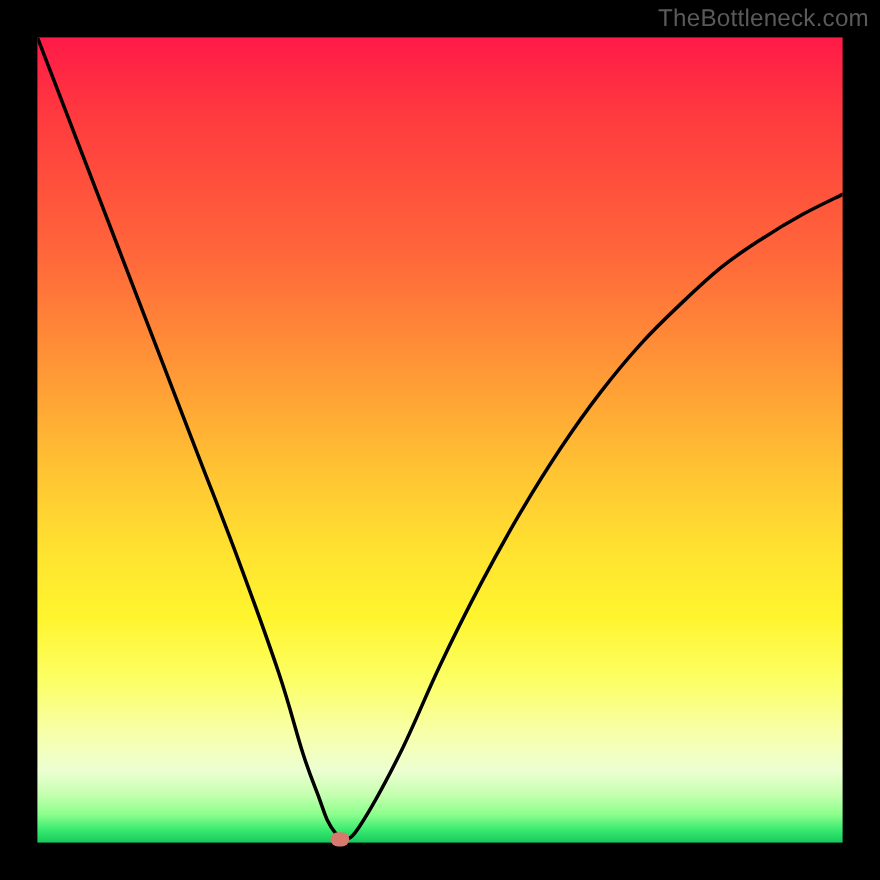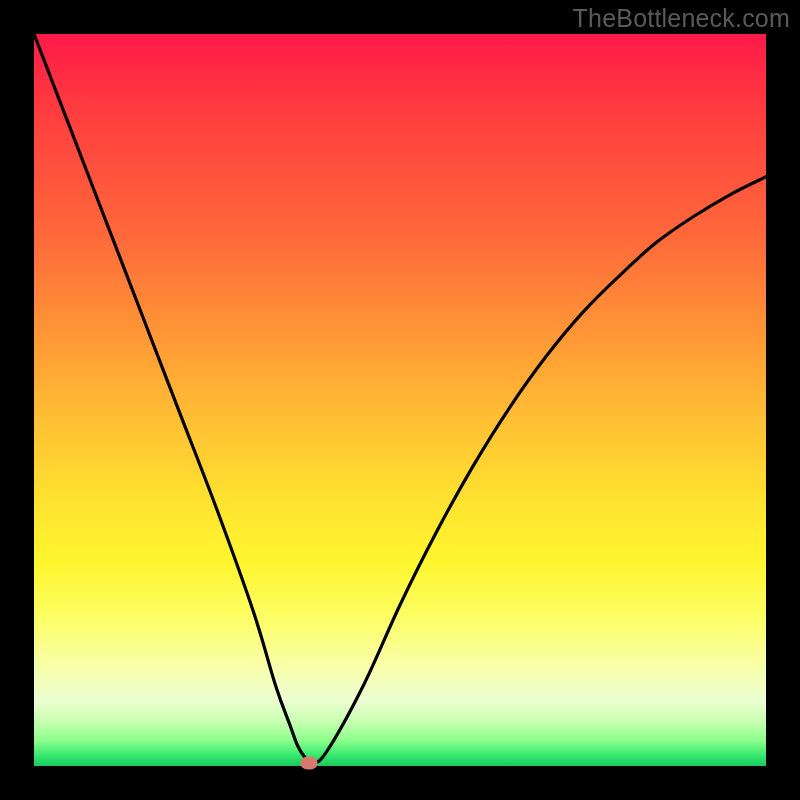--- a/index.html
+++ b/index.html
@@ -42,21 +42,21 @@
       #8cff8c 96.5%,
       #37e96f 98.5%,
       #17c95c 100%
     );
   }
   .watermark {
     position: absolute;
     top: 4px;
     right: 10px;
     color: #5a5a5a;
-    font-size: 25px;
+    font-size: 22px;
     font-weight: 500;
     letter-spacing: 0.2px;
     user-select: none;
   }
   svg.curve {
     position: absolute;
     left: 0;
     top: 0;
   }
   .marker {

